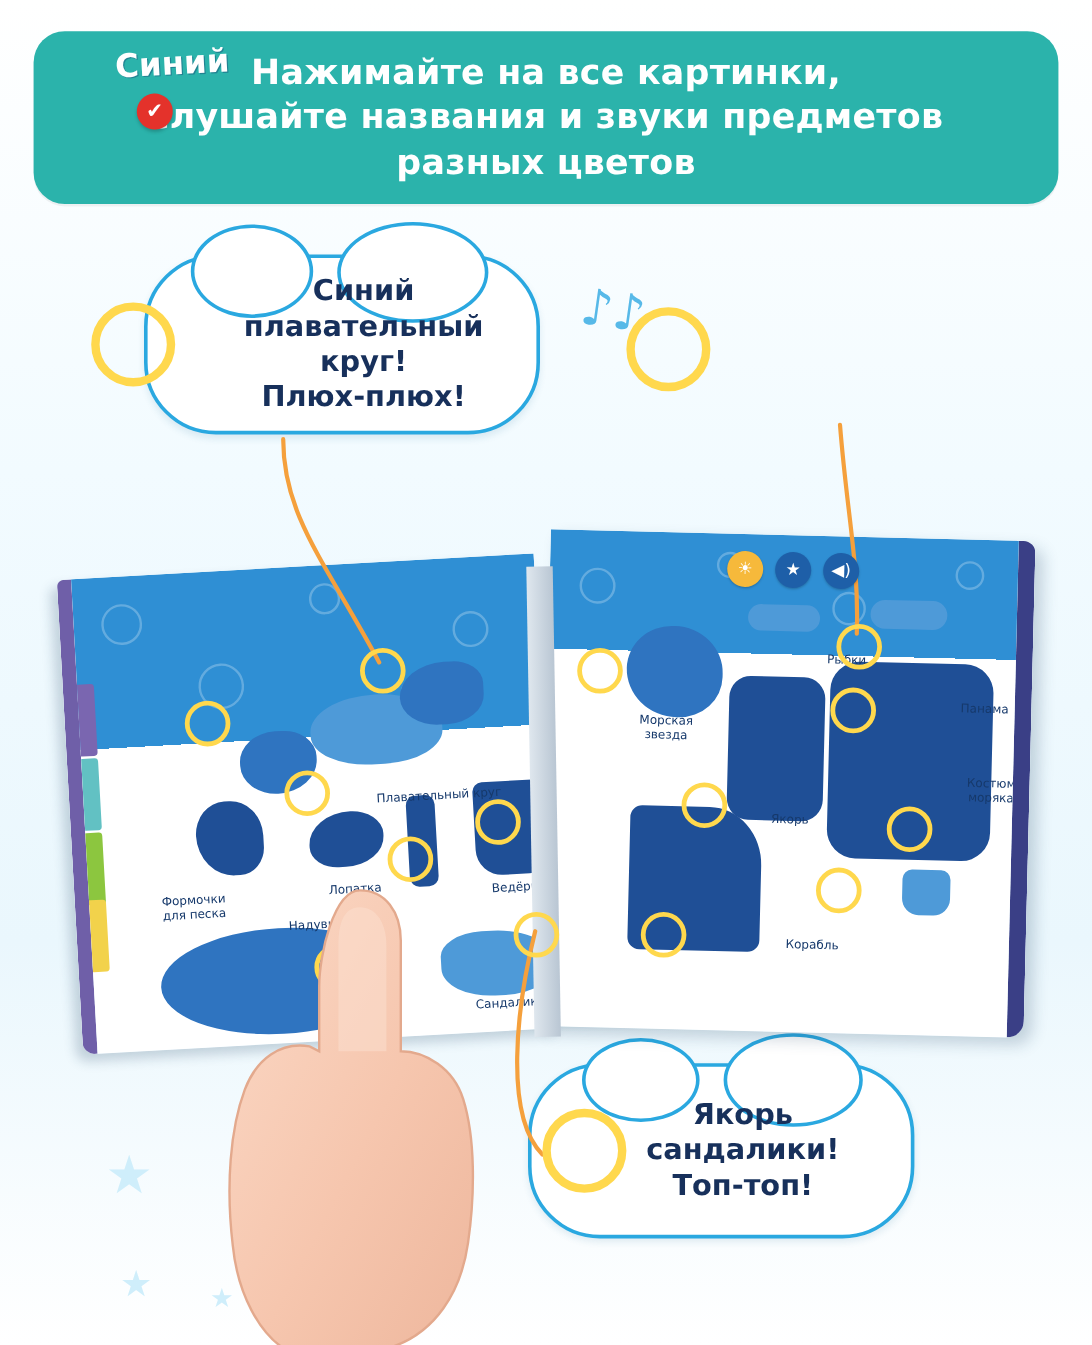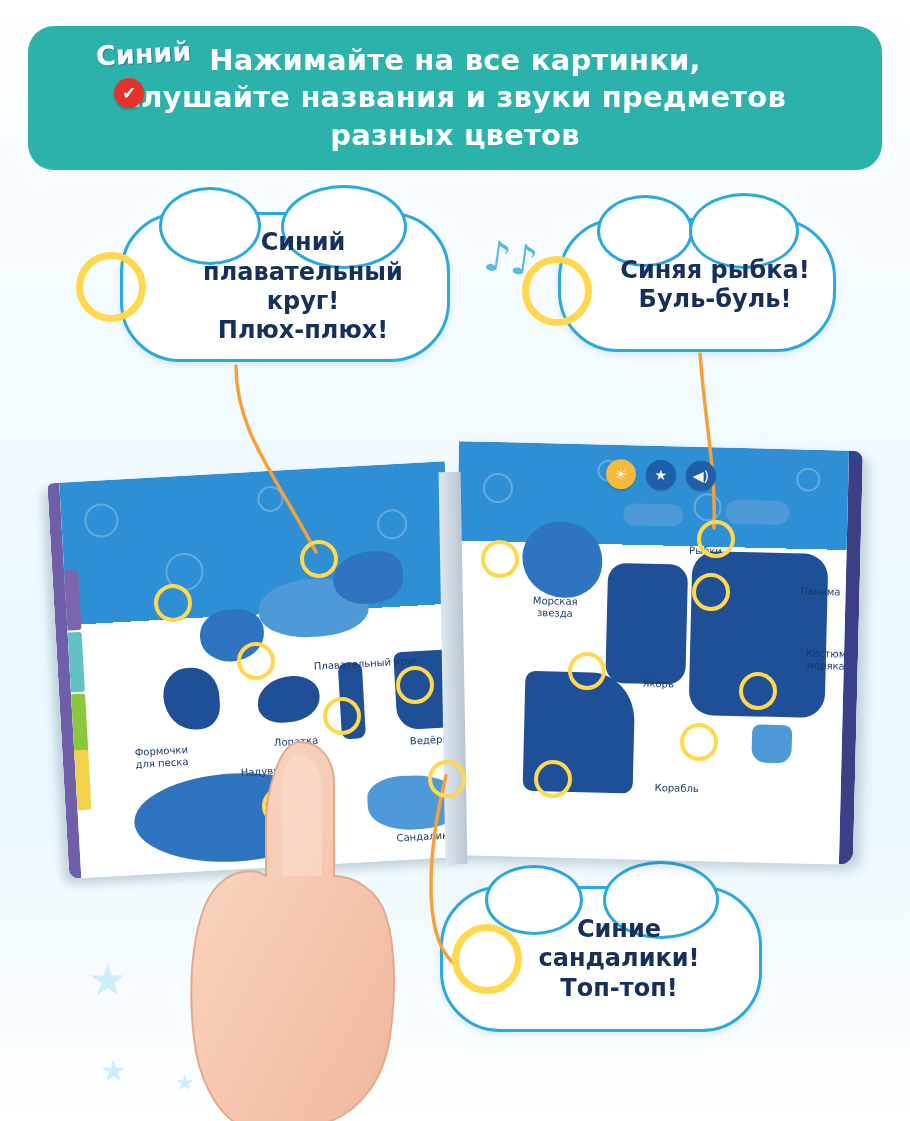--- a/index.html
+++ b/index.html
@@ -403,28 +403,24 @@
   <div class="ring small p13"></div>
   <div class="ring small p14"></div>
 
   <div class="cloud c1">
     <div class="cloud-text">Синий
 плавательный круг!
 Плюх-плюх!</div>
   </div>
   <div class="ring big r1"></div>
 
-  <div class="cloud c2">
-    <div class="cloud-text">Синяя рыбка!
-Буль-буль!</div>
-  </div>
   <div class="ring big r2"></div>
 
   <div class="cloud c3">
-    <div class="cloud-text">Синие сандалики!
+    <div class="cloud-text">Якорь сандалики!
 Топ-топ!</div>
   </div>
   <div class="ring big r3"></div>
 
   <svg class="hand" viewBox="0 0 230 400">
     <defs>
       <linearGradient id="skin" x1="0" y1="0" x2="1" y2="1">
         <stop offset="0%" stop-color="#fbd9c6"></stop>
         <stop offset="55%" stop-color="#f6c6ae"></stop>
         <stop offset="100%" stop-color="#eeb79d"></stop>

